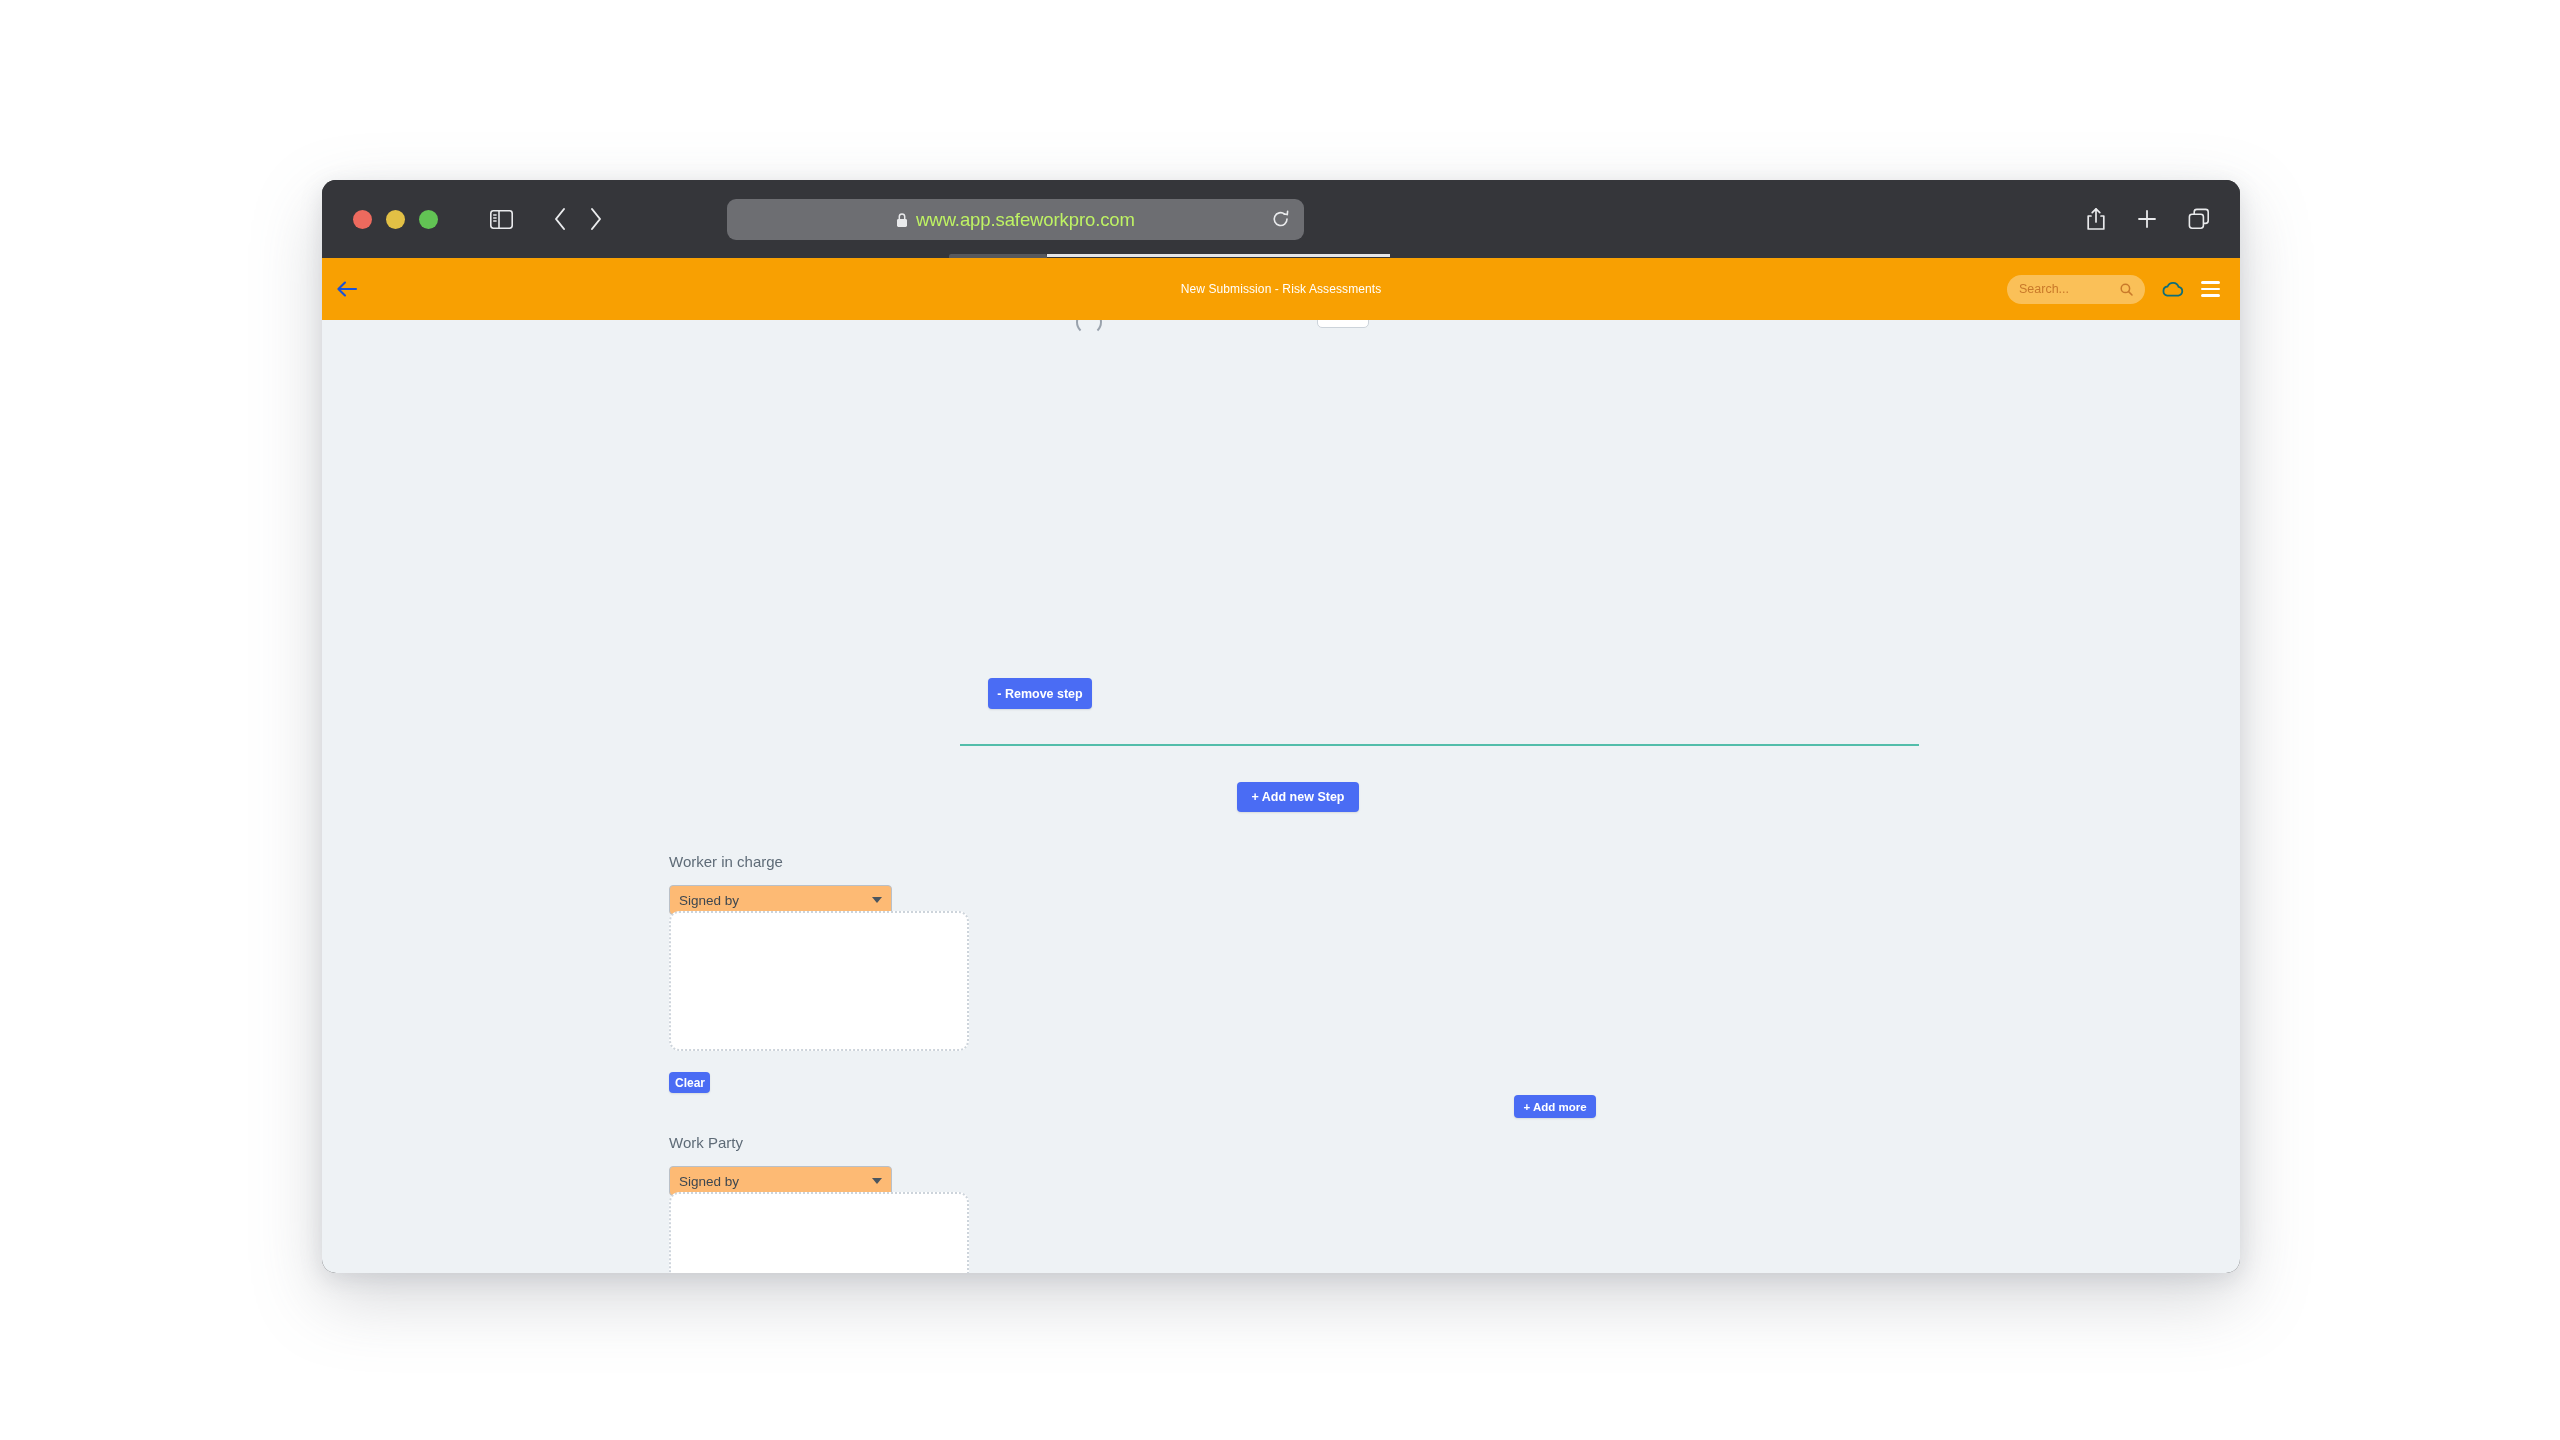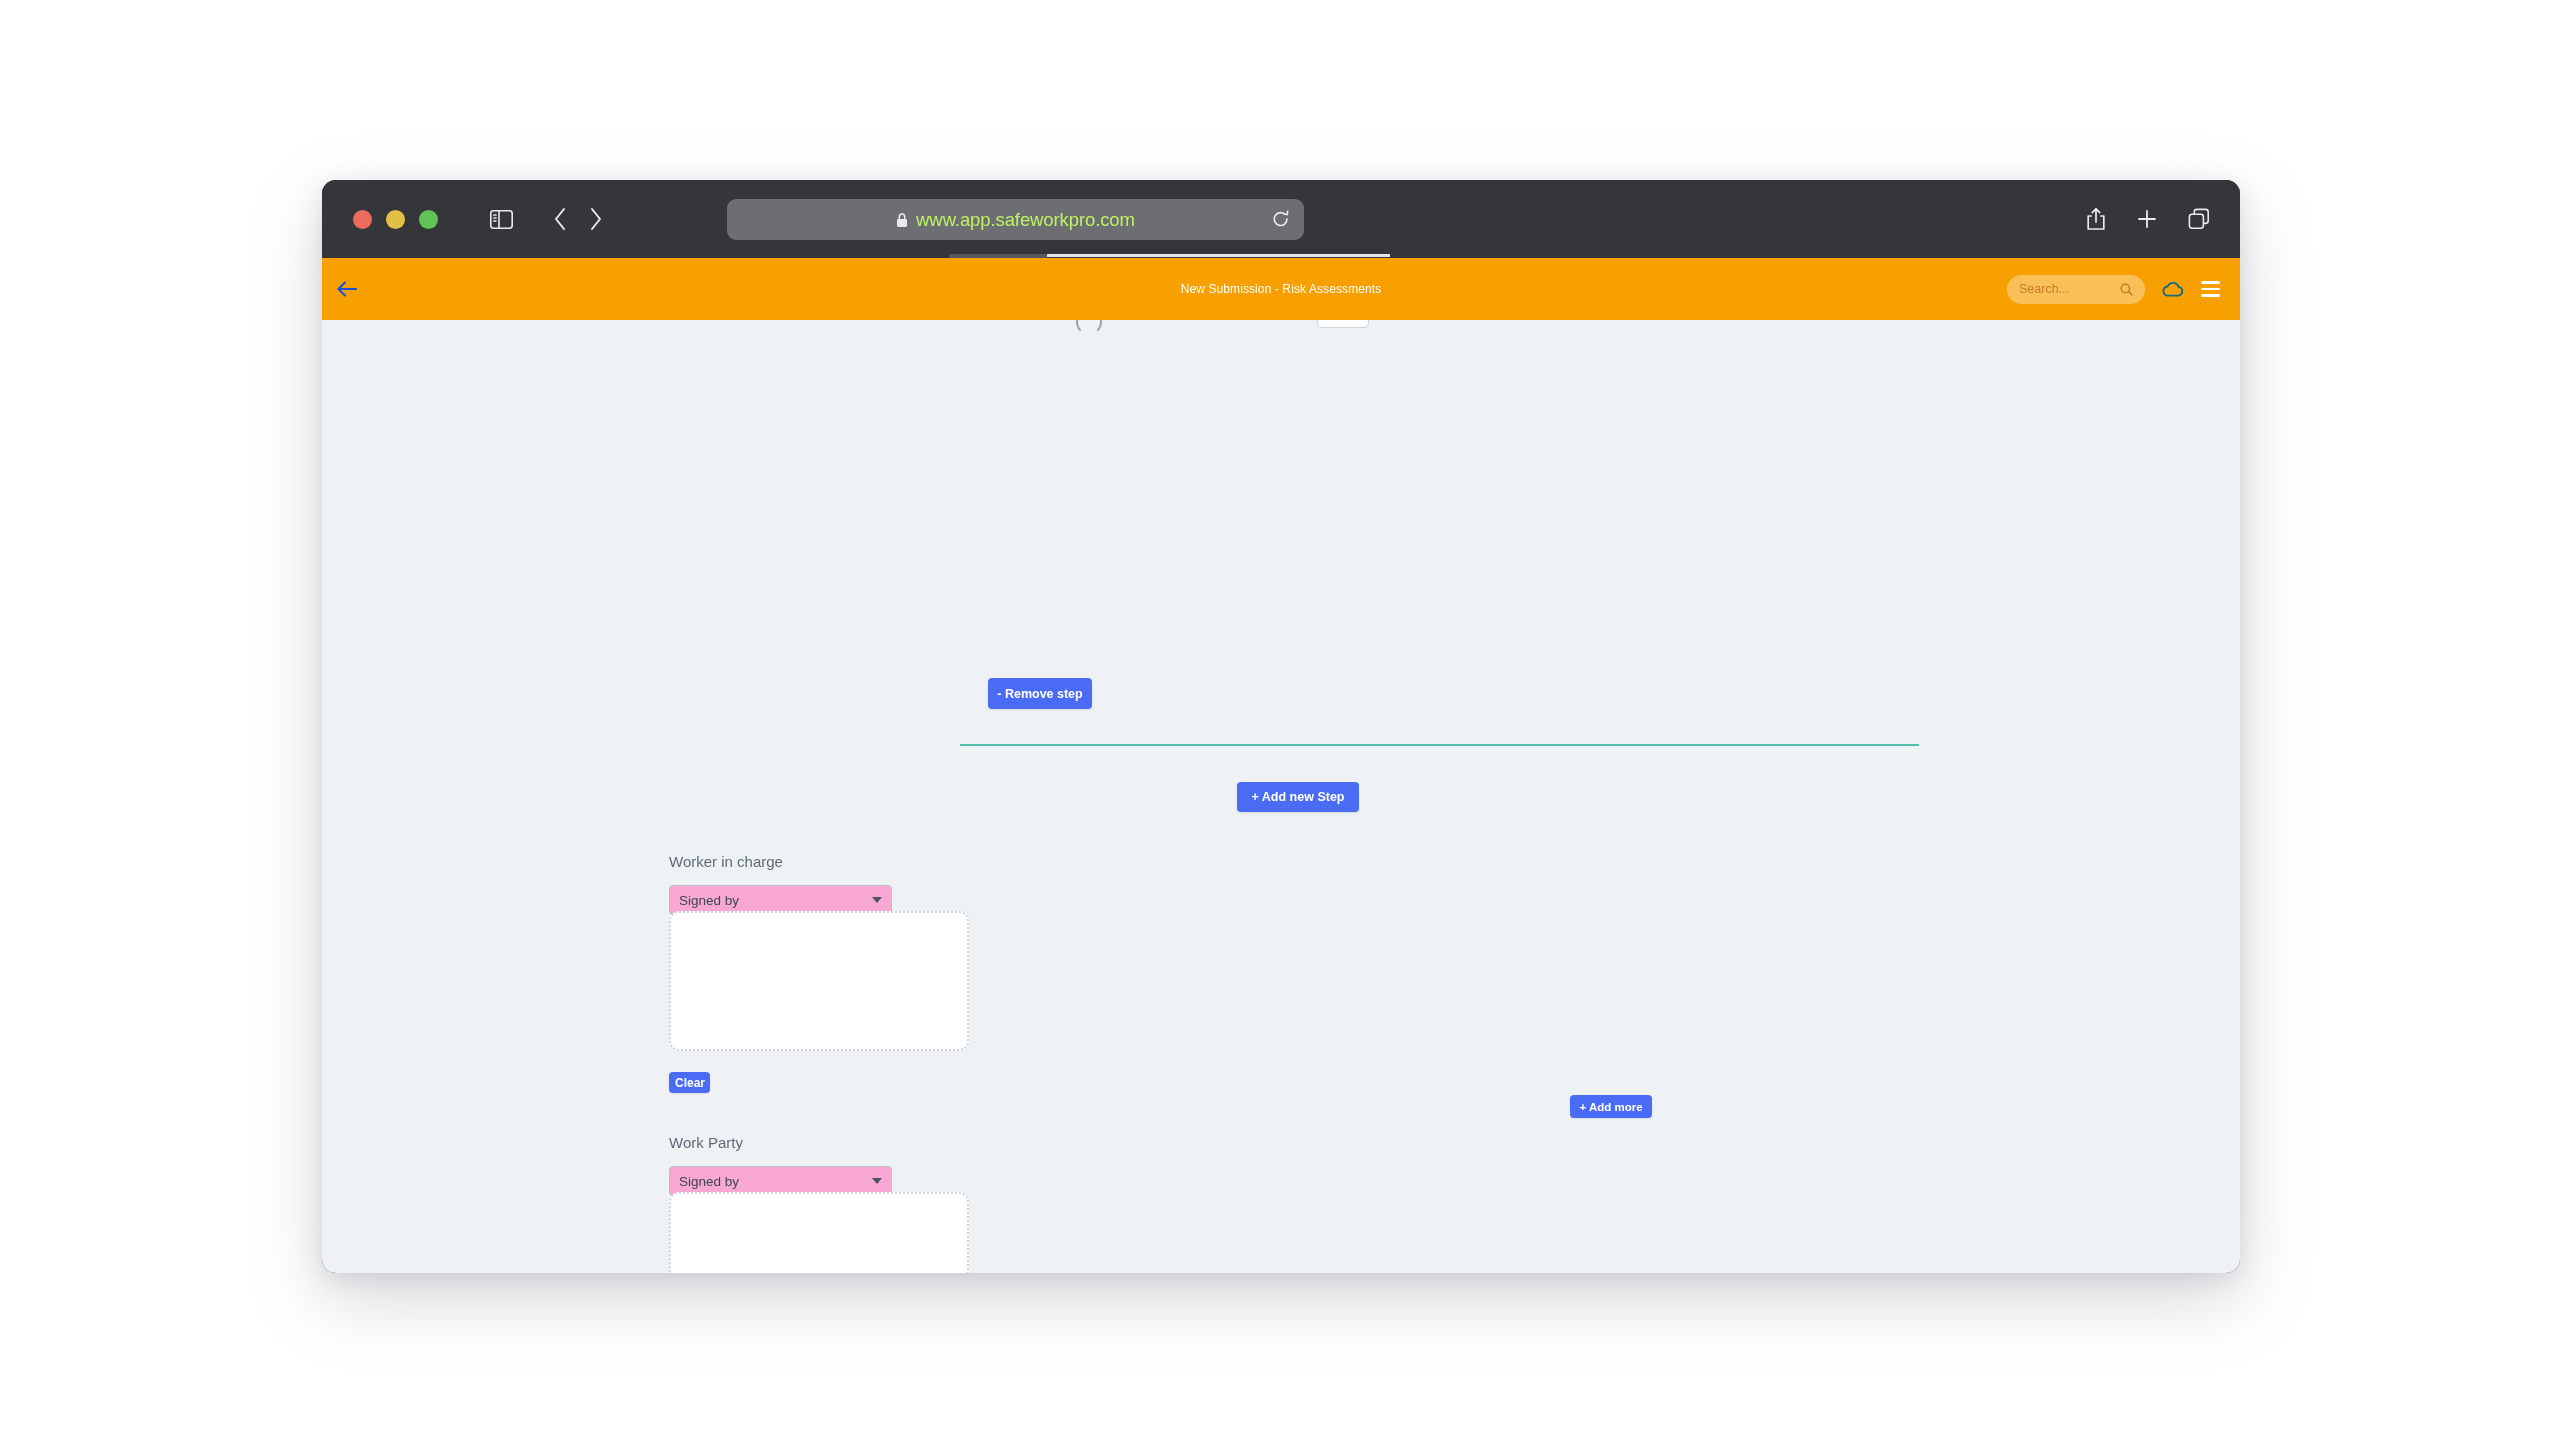--- a/index.html
+++ b/index.html
@@ -253,21 +253,21 @@
   .field-label {
     position: absolute;
     color: #5e6b77;
     font-size: 15px;
   }
 
   .sig-select {
     position: absolute;
     width: 223px;
     height: 30px;
-    background: #f9a8d4;
+    background: #fdba74;
     border: 1px solid #b9c0c8;
     border-radius: 4px;
     box-sizing: border-box;
     display: flex;
     align-items: center;
     padding: 0 9px;
     justify-content: space-between;
     cursor: pointer;
   }
   .sig-select-text {
@@ -304,21 +304,21 @@
     width: 82px;
     height: 23px;
     font-size: 11.5px;
   }
 
   
   #worker-label   { left: 347px; top: 533px; }
   #worker-select  { left: 347px; top: 565px; }
   #worker-sigpad  { left: 347px; top: 591px; }
   #worker-clear   { left: 347px; top: 752px; }
-  #worker-addmore { left: 1248px; top: 775px; }
+  #worker-addmore { left: 1192px; top: 775px; }
 
   
   #party-label    { left: 347px; top: 814px; }
   #party-select   { left: 347px; top: 846px; }
   #party-sigpad   { left: 347px; top: 872px; }
 </style>
 </head>
 <body>
 
 <div id="browser-window">

